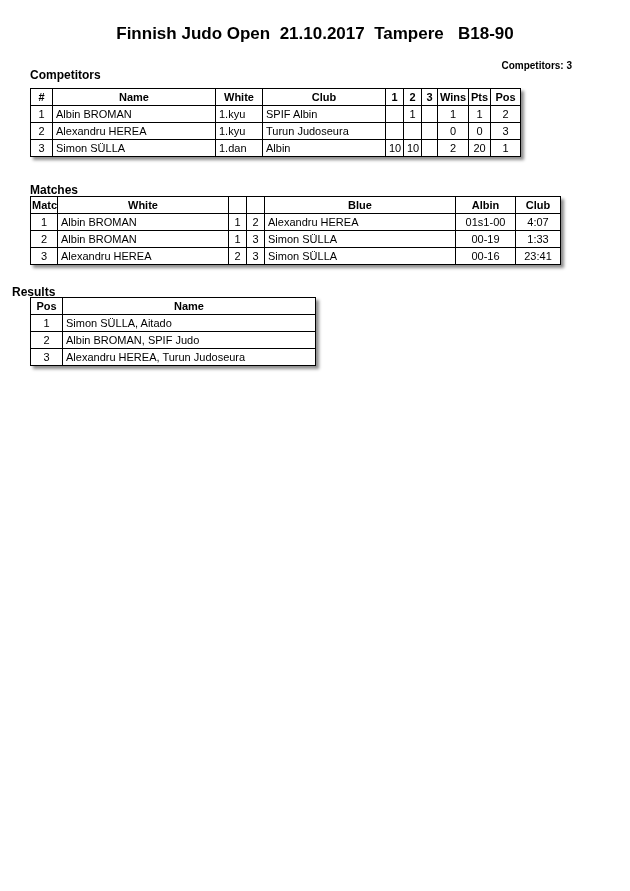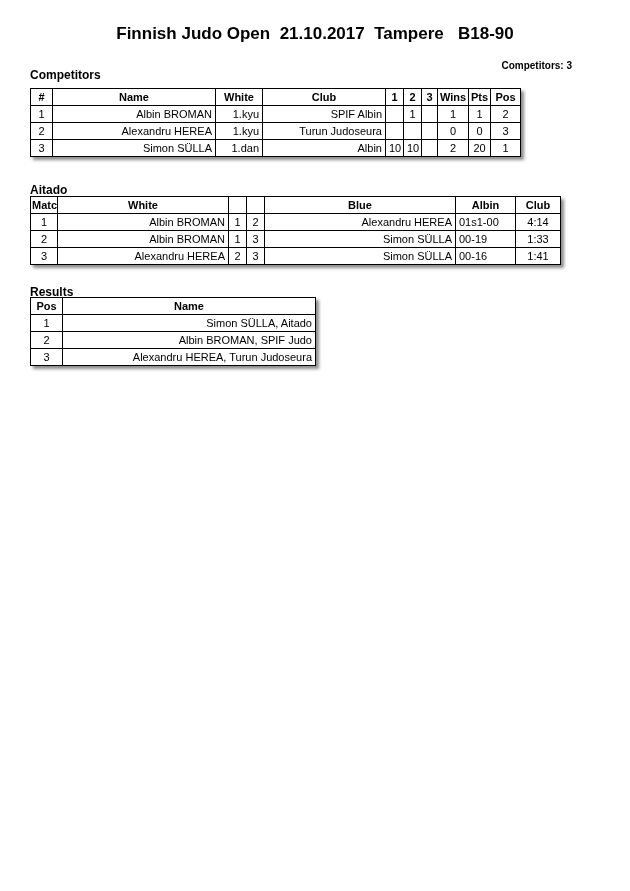--- a/index.html
+++ b/index.html
@@ -33,21 +33,21 @@
     font-weight: bold;
     margin-top: 9px;
   }
   .section-heading {
     position: absolute;
     font-size: 12px;
     font-weight: bold;
   }
   .heading-competitors { top: 68px; left: 30px; width: 410px; }
   .heading-matches     { top: 183px; left: 30px; width: 530px; }
-  .heading-results     { top: 285px; left: 30px; width: 285px; }
+  .heading-results     { top: 285px; left: 12px; width: 285px; }
 
   table.tbl {
     position: absolute;
     border-collapse: collapse;
     table-layout: fixed;
     background: #fff;
     box-shadow: 3px 3px 3px rgba(0,0,0,0.45);
   }
   .tbl-competitors { top: 88px;  left: 30px; width: 490px; }
   .tbl-matches     { top: 196px; left: 30px; width: 530px; }
@@ -61,23 +61,23 @@
     padding: 0 3px;
     vertical-align: middle;
     overflow: hidden;
     white-space: nowrap;
   }
   table.tbl th {
     font-weight: bold;
     text-align: center;
     padding: 0 1px;
   }
-  td.l { text-align: right; padding-left: 5px; }
+  td.l { text-align: left; padding-left: 5px; }
   td.c { text-align: center; }
-  td.r { text-align: left; padding-right: 6px; }
+  td.r { text-align: center; padding-right: 6px; }
   th.r { text-align: right; padding-right: 6px; }
 </style>
 </head>
 <body>
 
 <div class="page">
 
   <div class="title">Finnish Judo Open  21.10.2017  Tampere   B18-90</div>
   <div class="comp-count">Competitors: 3</div>
 
@@ -143,21 +143,21 @@
         <td class="c">10</td>
         <td class="c">10</td>
         <td class="c"></td>
         <td class="c">2</td>
         <td class="c">20</td>
         <td class="c">1</td>
       </tr>
     </tbody>
   </table>
 
-  <div class="section-heading heading-matches">Aitado</div>
+  <div class="section-heading heading-matches">Matches</div>
 
   <table class="tbl tbl-matches">
     <colgroup>
       <col style="width:27px">
         <col style="width:171px">
         <col style="width:18px">
         <col style="width:18px">
       <col style="width:191px">
         <col style="width:60px">
         <col style="width:45px">
@@ -174,39 +174,39 @@
       </tr>
     </thead>
     <tbody>
       <tr>
         <td class="c">1</td>
         <td class="l">Albin BROMAN</td>
         <td class="c">1</td>
         <td class="c">2</td>
         <td class="l">Alexandru HEREA</td>
         <td class="r">01s1-00</td>
-        <td class="c">4:14</td>
+        <td class="c">4:07</td>
       </tr>
       <tr>
         <td class="c">2</td>
         <td class="l">Albin BROMAN</td>
         <td class="c">1</td>
         <td class="c">3</td>
         <td class="l">Simon SÜLLA</td>
         <td class="r">00-19</td>
         <td class="c">1:33</td>
       </tr>
       <tr>
         <td class="c">3</td>
         <td class="l">Alexandru HEREA</td>
         <td class="c">2</td>
         <td class="c">3</td>
         <td class="l">Simon SÜLLA</td>
         <td class="r">00-16</td>
-        <td class="c">1:41</td>
+        <td class="c">23:41</td>
       </tr>
     </tbody>
   </table>
 
   <div class="section-heading heading-results">Results</div>
 
   <table class="tbl tbl-results">
     <colgroup>
       <col style="width:32px">
         <col style="width:253px">

